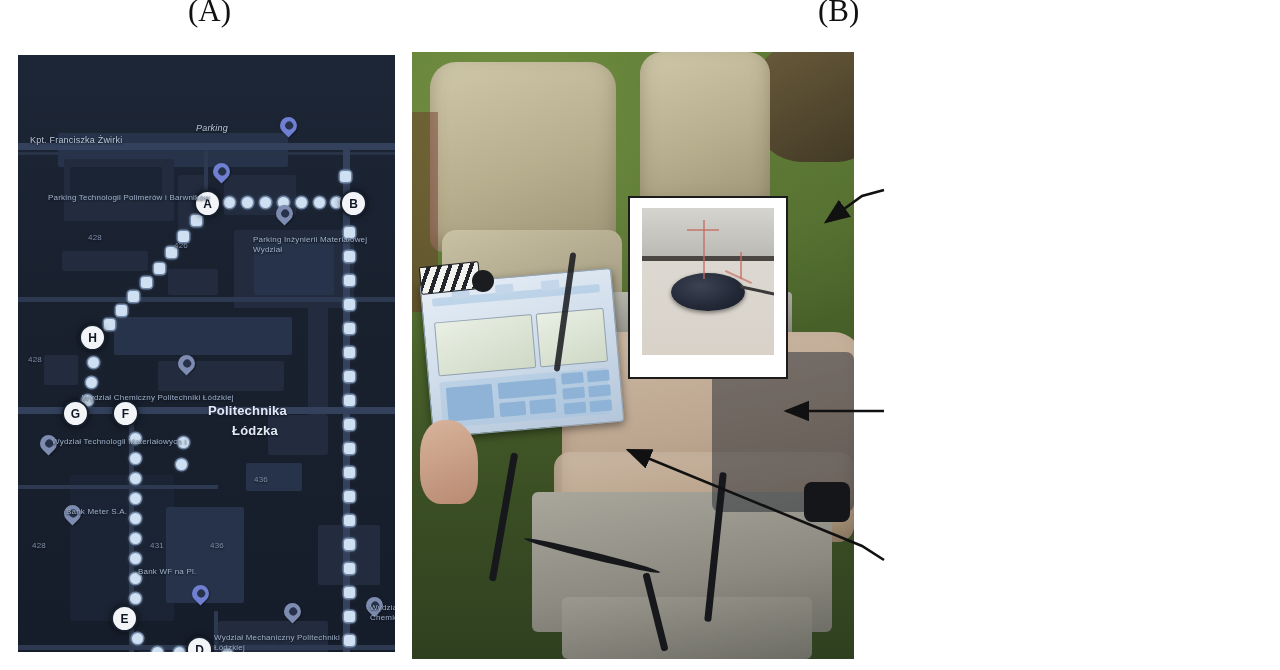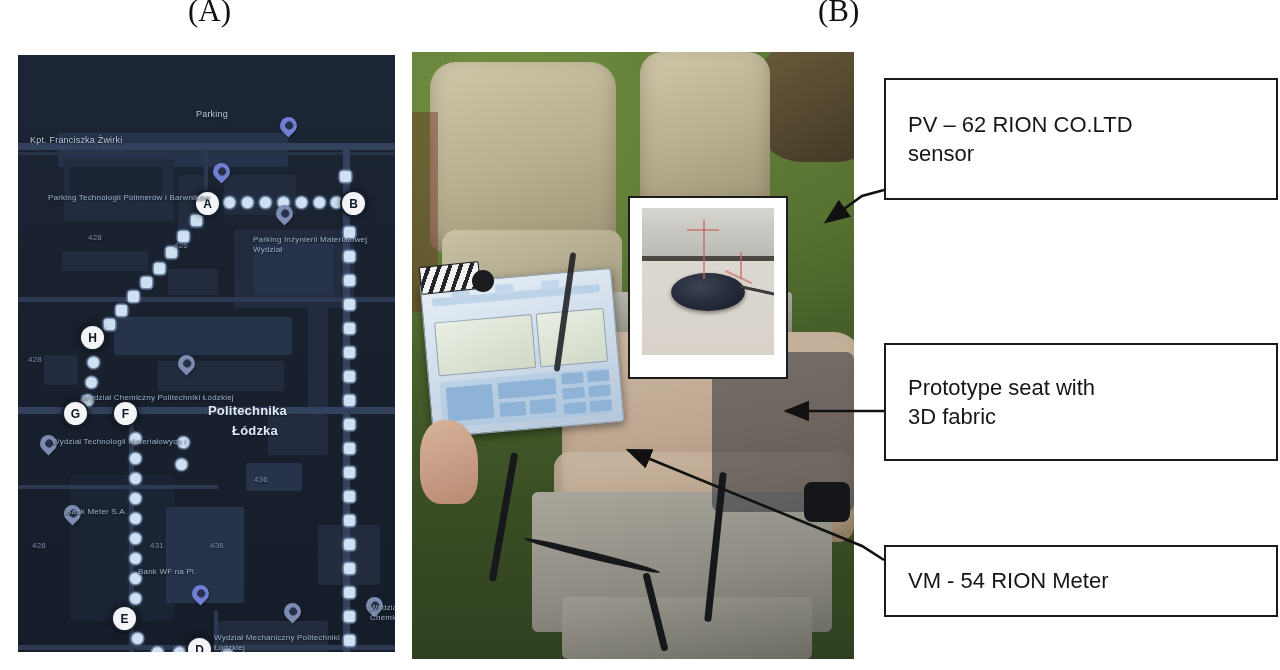--- a/index.html
+++ b/index.html
@@ -312,21 +312,21 @@
         <i></i>
       </div>
     <div class="pin" style="left:266px;top:548px;">
         <i></i>
       </div>
     <div class="pin" style="left:348px;top:542px;">
         <i></i>
       </div>
 
     <div class="mlabel top" style="left:12px;top:80px;">Kpt. Franciszka Żwirki</div>
-    <div class="mlabel top" style="left:178px;top:54px;">Parking</div>
+    <div class="mlabel top" style="left:178px;top:68px;font-style:italic;">Parking</div>
     <div class="mlabel" style="left:30px;top:138px;width:170px;white-space:normal;line-height:1.25;">Parking Technologii Polimerów i Barwników</div>
     <div class="mlabel" style="left:235px;top:180px;width:130px;white-space:normal;line-height:1.25;">Parking Inżynierii Materiałowej Wydział</div>
     <div class="mlabel" style="left:64px;top:338px;width:180px;white-space:normal;line-height:1.25;">Wydział Chemiczny Politechniki Łódzkiej</div>
     <div class="mlabel" style="left:34px;top:382px;width:140px;white-space:normal;line-height:1.25;">Wydział Technologii Materiałowych i</div>
     <div class="mlabel" style="left:48px;top:452px;">Bank Meter S.A.</div>
     <div class="mlabel" style="left:120px;top:512px;">Bank WF na Pl.</div>
     <div class="mlabel" style="left:196px;top:578px;width:150px;white-space:normal;line-height:1.25;">Wydział Mechaniczny Politechniki Łódzkiej</div>
     <div class="mlabel" style="left:352px;top:548px;width:28px;white-space:normal;line-height:1.25;">Wydział Chemiczny</div>
 
     <div class="mlabel big" style="left:190px;top:348px;">Politechnika</div>
@@ -396,31 +396,20 @@
       <div class="inset-wall"></div>
       <div class="inset-disc"></div>
       <div class="inset-wire"></div>
       <div class="inset-mark" style="left:46%;top:8%;width:2px;height:40%;"></div>
       <div class="inset-mark" style="left:34%;top:14%;width:24%;height:2px;"></div>
       <div class="inset-mark" style="left:62%;top:46%;width:22%;height:2px;transform:rotate(25deg);"></div>
       <div class="inset-mark" style="left:74%;top:30%;width:2px;height:18%;"></div>
     </div>
   </div>
 
-  <div class="callout" id="callout-sensor">
-    <p>PV – 62 RION CO.LTD
-sensor</p>
-  </div>
-  <div class="callout" id="callout-seat">
-    <p>Prototype seat with
-3D fabric</p>
-  </div>
-  <div class="callout" id="callout-meter">
-    <p>VM - 54 RION Meter</p>
-  </div>
 
   <svg class="arrow-svg" viewBox="0 0 1280 670">
     <defs>
       <marker id="ah" markerWidth="11" markerHeight="11" refX="9" refY="4" orient="auto" markerUnits="strokeWidth">
         <path d="M0,0 L10,4 L0,8 z" fill="#111111"></path>
       </marker>
     </defs>
 
     <path d="M884,190 L862,196 L826,222" stroke="#111111" stroke-width="2.6" fill="none" marker-end="url(#ah)"></path>
 

